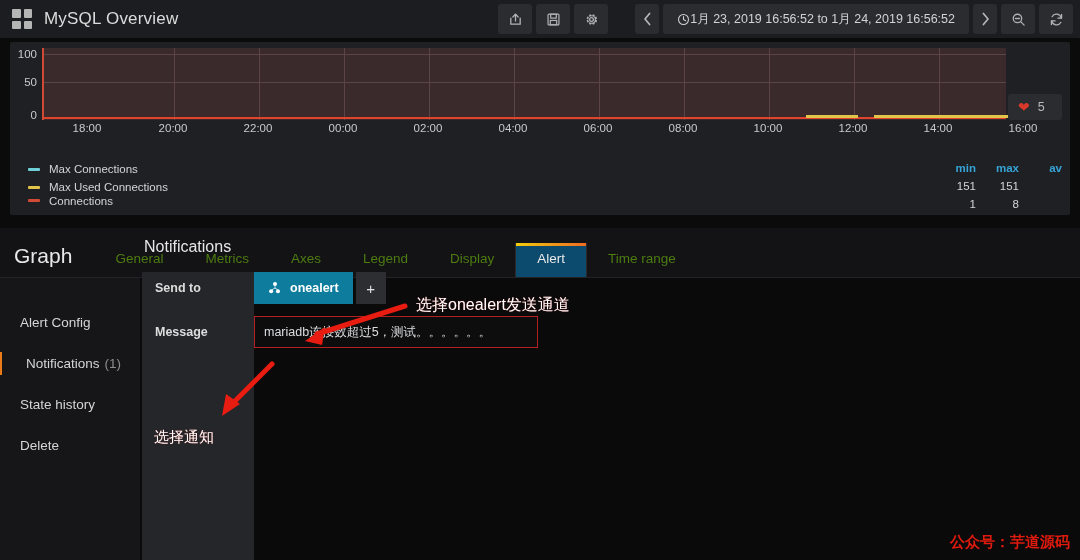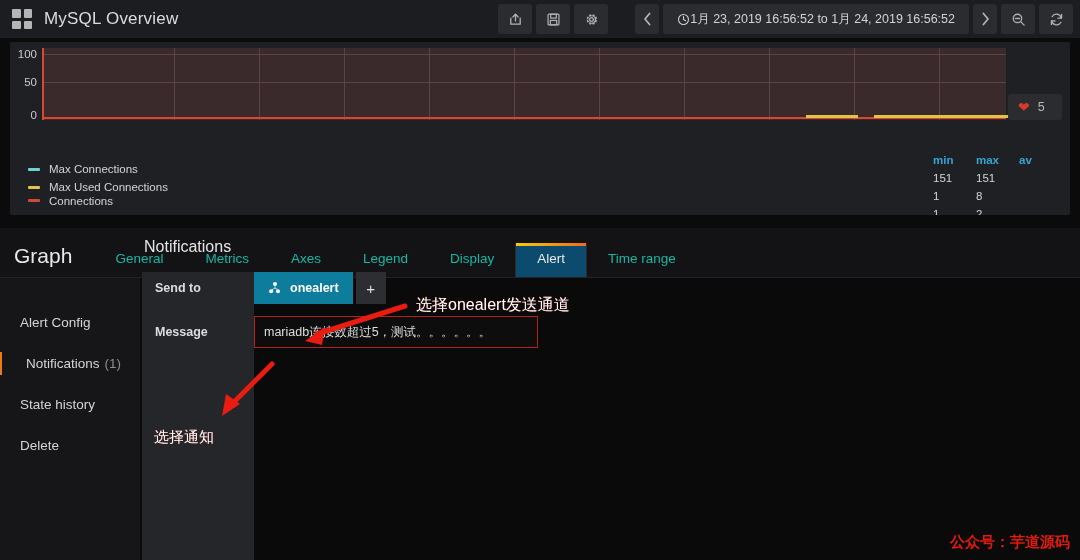--- a/index.html
+++ b/index.html
@@ -100,39 +100,39 @@
     width: 12px; height: 3px; border-radius: 1px; margin-right: 9px; flex: 0 0 12px;
   }
   .legend-label { white-space: nowrap; }
 
   .legend-values {
     position: absolute; right: 8px; top: 112px; font-size: 11.5px;
     color: #d3d4d5; text-align: right;
   }
   .lv-head { display: flex; color: #35a3d6; font-weight: bold; height: 18px; }
   .lv-row  { display: flex; height: 18px; }
-  .lv-cell { width: 43px; text-align: left; }
+  .lv-cell { width: 43px; text-align: right; margin-top: 8px; }
 
   
   .editor {
     position: absolute; left: 0; top: 228px; width: 888px; height: 332px;
     background: #0a0a0b;
   }
   .tabs {
     position: absolute; left: 0; top: 0; width: 1080px; height: 50px;
     display: flex; align-items: flex-end;
     border-bottom: 1px solid #232325;
     background: #131316;
   }
   .editor-title {
     color: #e8e8e8; font-size: 21px; padding: 0 22px 9px 14px; white-space: nowrap;
   }
   .tab {
     position: relative; padding: 0 21px 11px 21px;
-    color: #14b8a6; font-size: 13.5px; white-space: nowrap;
+    color: #4d7c0f; font-size: 13.5px; white-space: nowrap;
   }
   .tab.active {
     color: #e9e9e9;
     background: #0c4a6e;
     padding-top: 8px;
     border-left: 1px solid #2a2a2d;
     border-right: 1px solid #2a2a2d;
   }
   .tab.active::before {
     content: ""; position: absolute; left: 0; right: 0; top: 0; height: 3px;
@@ -307,20 +307,34 @@
       <div class="series-line"></div>
       <div class="series-line2" style="left:762px;  width:52px;"></div>
       <div class="series-line2" style="left:830px;  width:135px;"></div>
     </div>
 
     <div class="alert-handle">
       <span class="heart">❤</span>
       <span>5</span>
     </div>
 
+    <div class="xticks">
+      <span style="left:45px;">18:00</span>
+      <span style="left:131px;">20:00</span>
+      <span style="left:216px;">22:00</span>
+      <span style="left:301px;">00:00</span>
+      <span style="left:386px;">02:00</span>
+      <span style="left:471px;">04:00</span>
+      <span style="left:556px;">06:00</span>
+      <span style="left:641px;">08:00</span>
+      <span style="left:726px;">10:00</span>
+      <span style="left:811px;">12:00</span>
+      <span style="left:896px;">14:00</span>
+      <span style="left:981px;">16:00</span>
+    </div>
 
     <div class="legend">
       <div class="legend-row">
         <span class="legend-swatch" style="background:#6fd0d8;"></span>
         <span class="legend-label">Max Connections</span>
       </div>
       <div class="legend-row">
         <span class="legend-swatch" style="background:#e3c44b;"></span>
         <span class="legend-label">Max Used Connections</span>
       </div>

